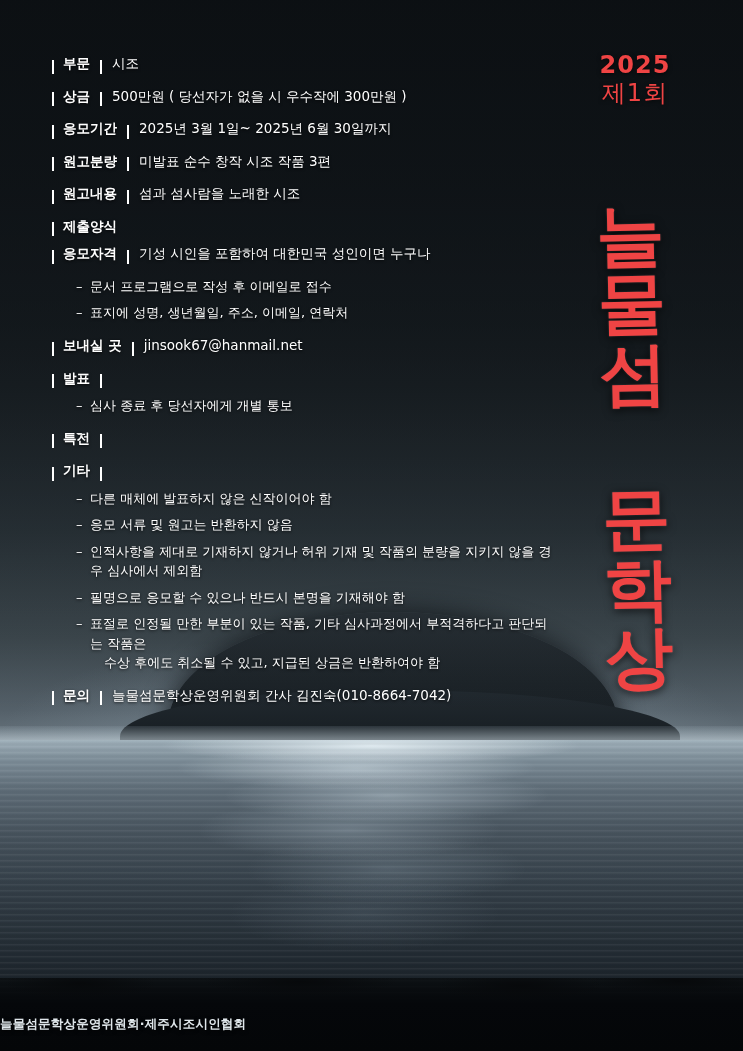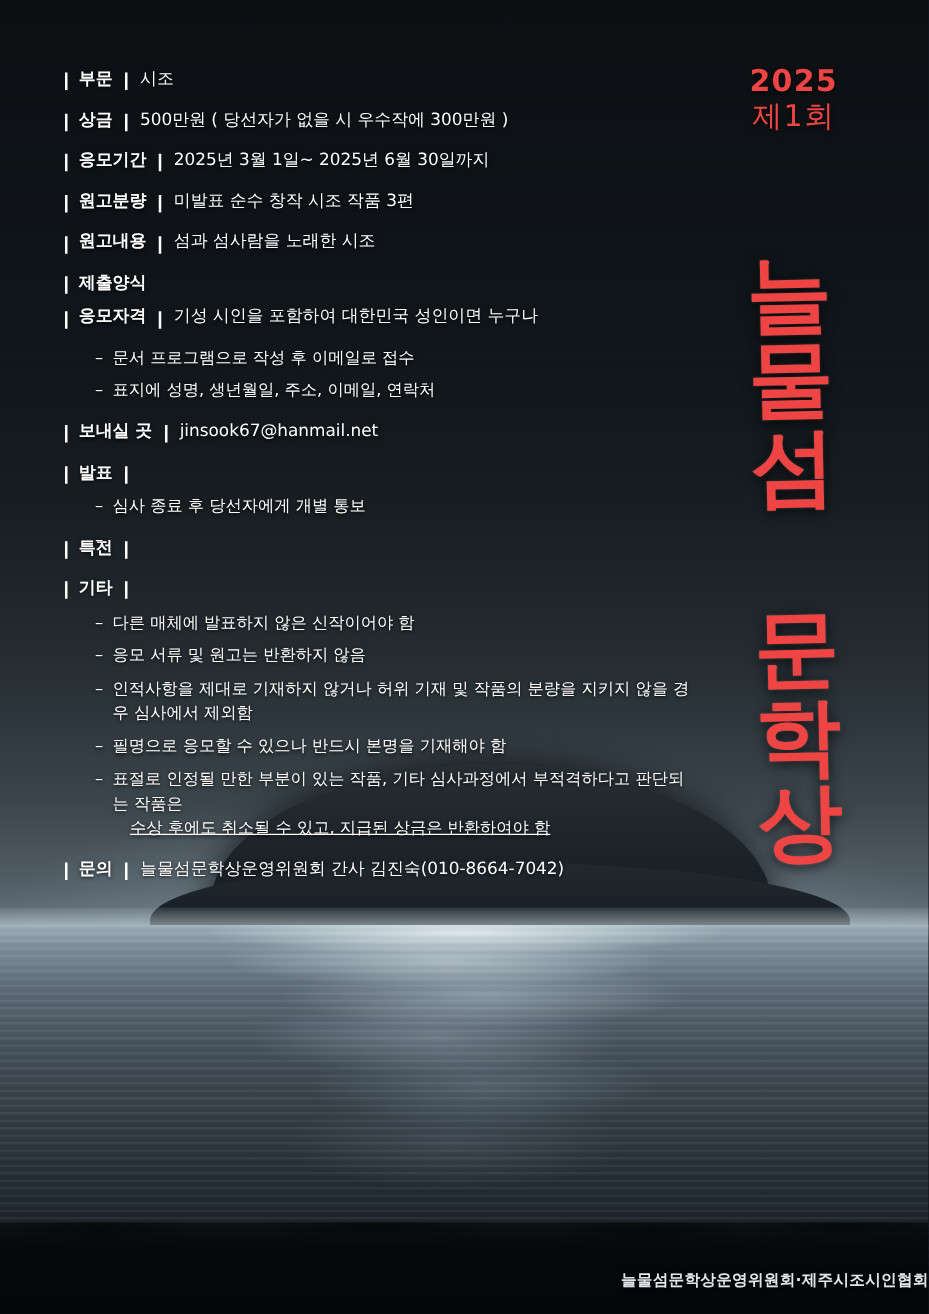--- a/index.html
+++ b/index.html
@@ -121,21 +121,21 @@
   }
 
   .info {
     position: absolute;
     left: 52px; top: 54px;
     width: 500px;
     color: #ffffff;
   }
   .row {
     display: flex;
-    align-items: center;
+    align-items: flex-end;
     margin-bottom: 13px;
     font-size: 13.5px;
     line-height: 1.45;
     text-shadow: 0 1px 3px rgba(0,0,0,0.8);
   }
   .bar {
     display: inline-block;
     width: 2px; height: 14px;
     background: #ffffff;
     margin-right: 9px; margin-top: 3px;
@@ -162,26 +162,26 @@
     font-size: 13px;
     line-height: 1.5;
     margin-bottom: 7px;
     padding-left: 14px;
     text-shadow: 0 1px 3px rgba(0,0,0,0.85);
     max-width: 520px;
   }
   .subitem .dash {
     position: absolute; left: 0; top: 0;
   }
-  .subitem .cont { display: block; padding-left: 14px; text-decoration: underline; }
+  .subitem .cont { display: block; padding-left: 14px; }
 
   .footer {
     position: absolute;
     left: 0; bottom: 18px; width: 743px;
-    text-align: right;
+    text-align: left;
     color: #dfe6ea;
     font-size: 12.5px;
     font-weight: bold;
     letter-spacing: 0.2px;
     text-shadow: 0 1px 4px rgba(0,0,0,0.9);
   }
 </style>
 </head>
 <body>
 

